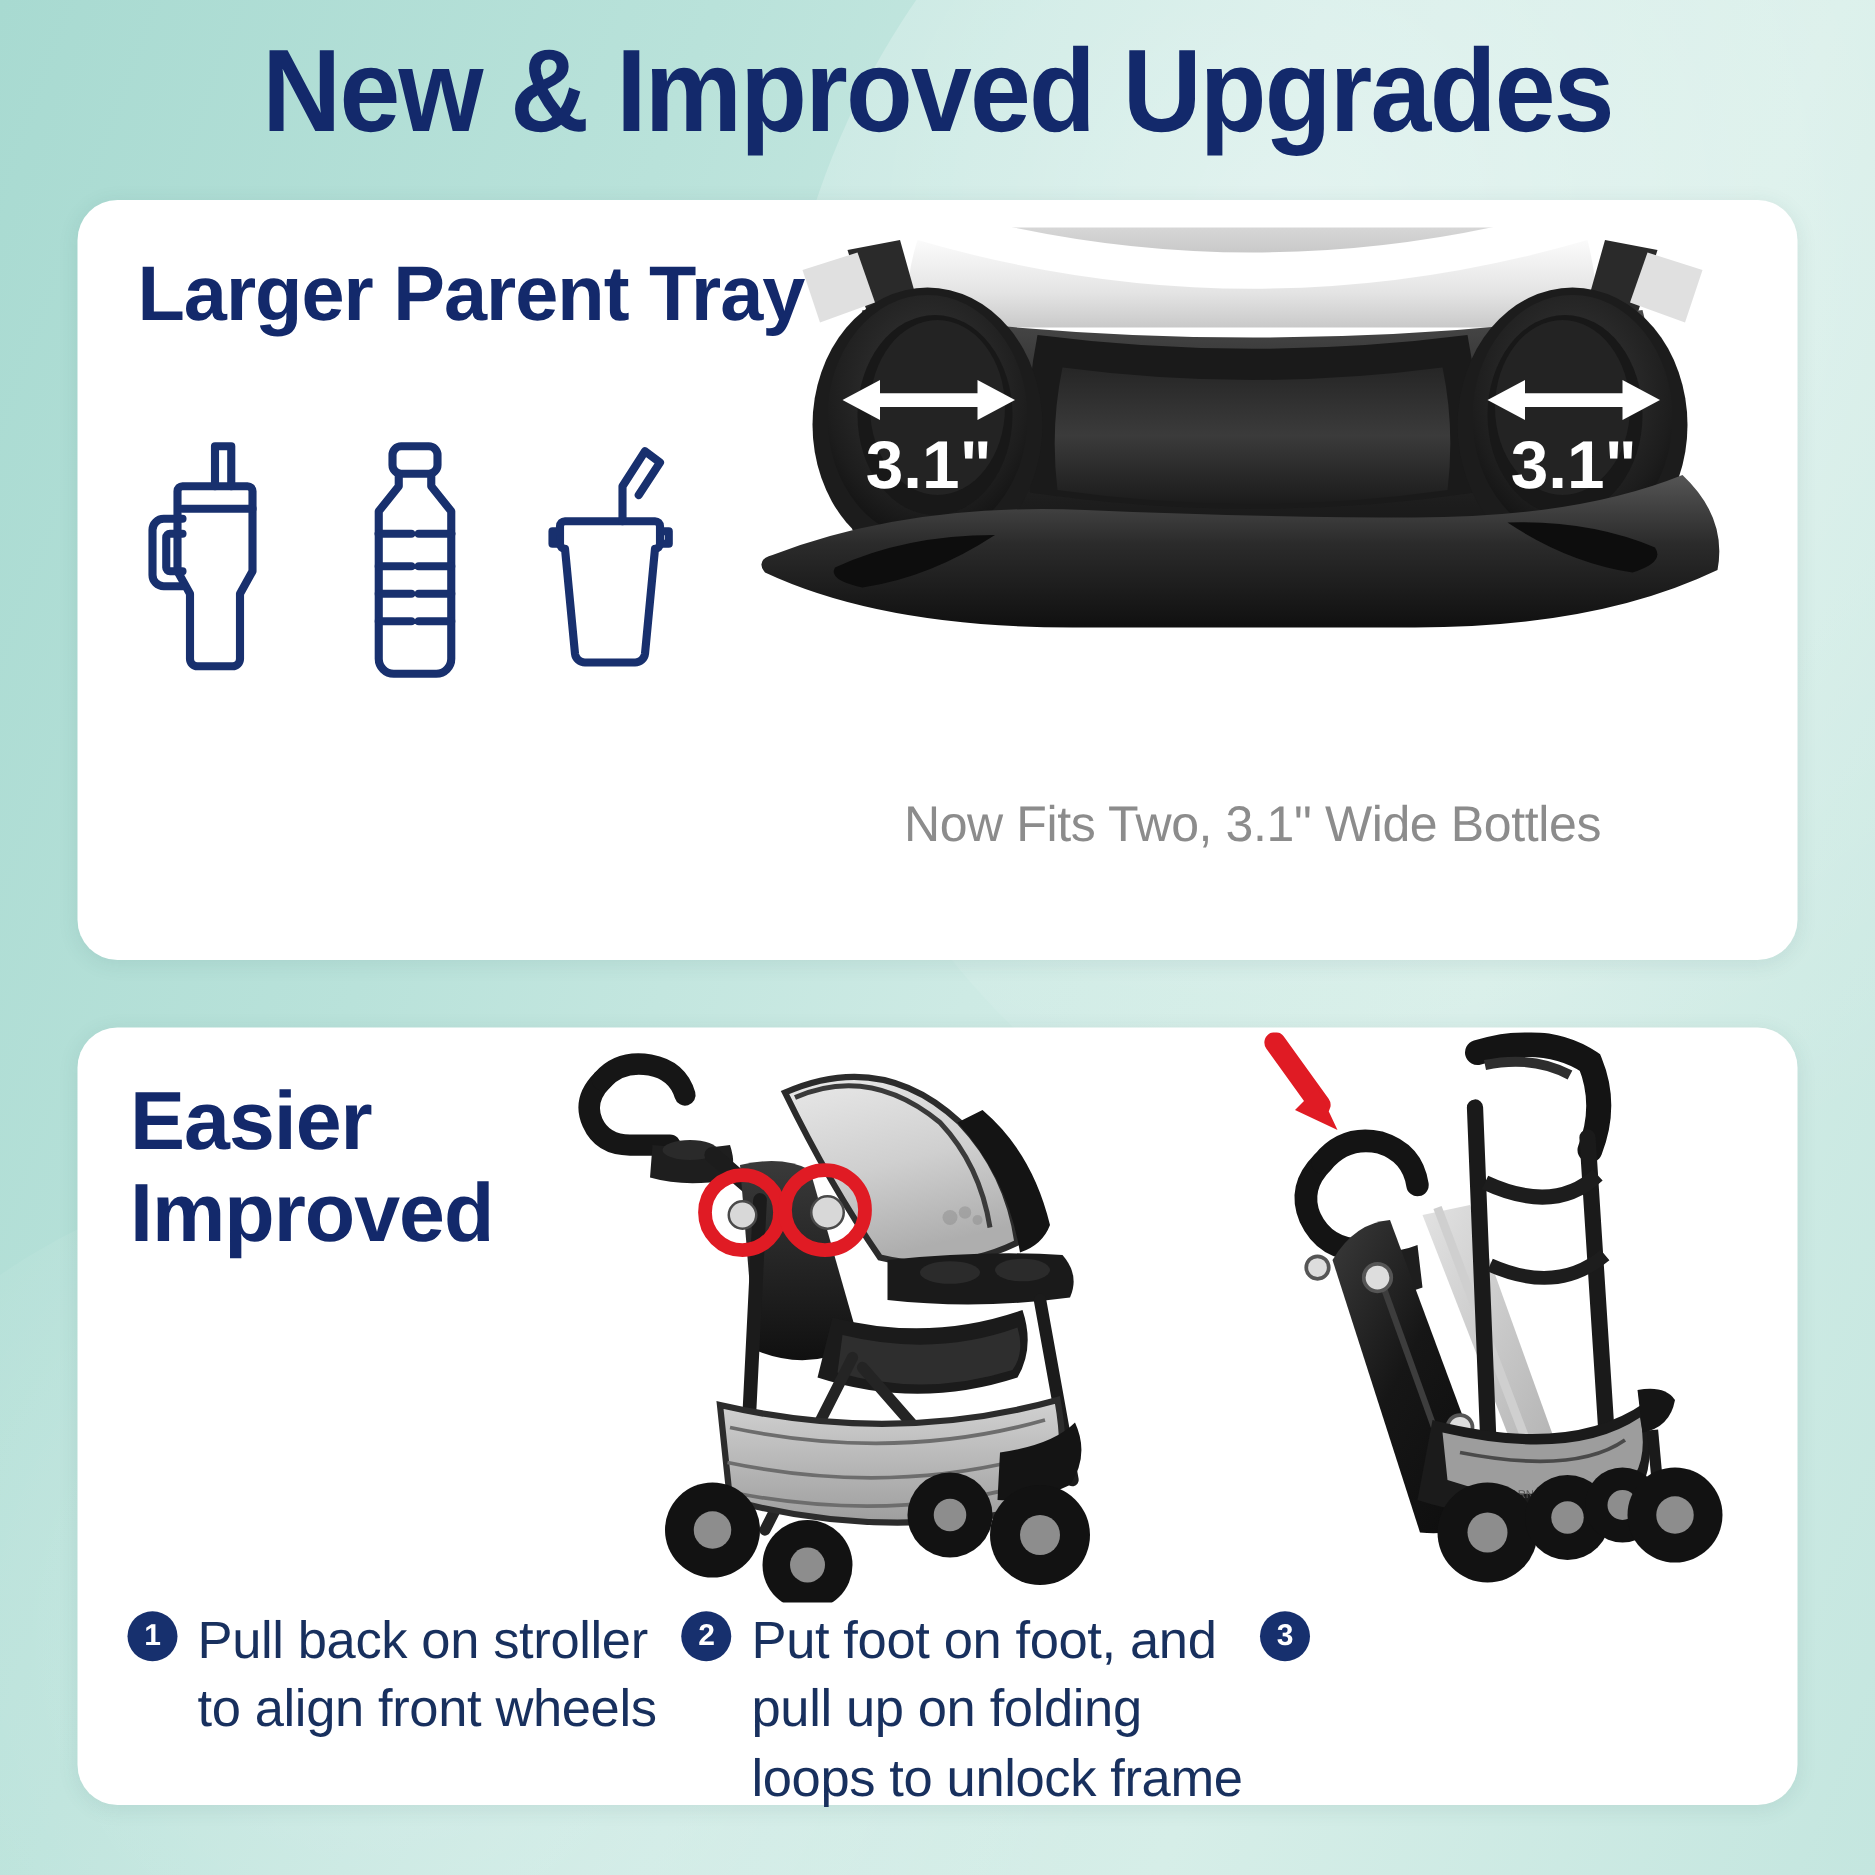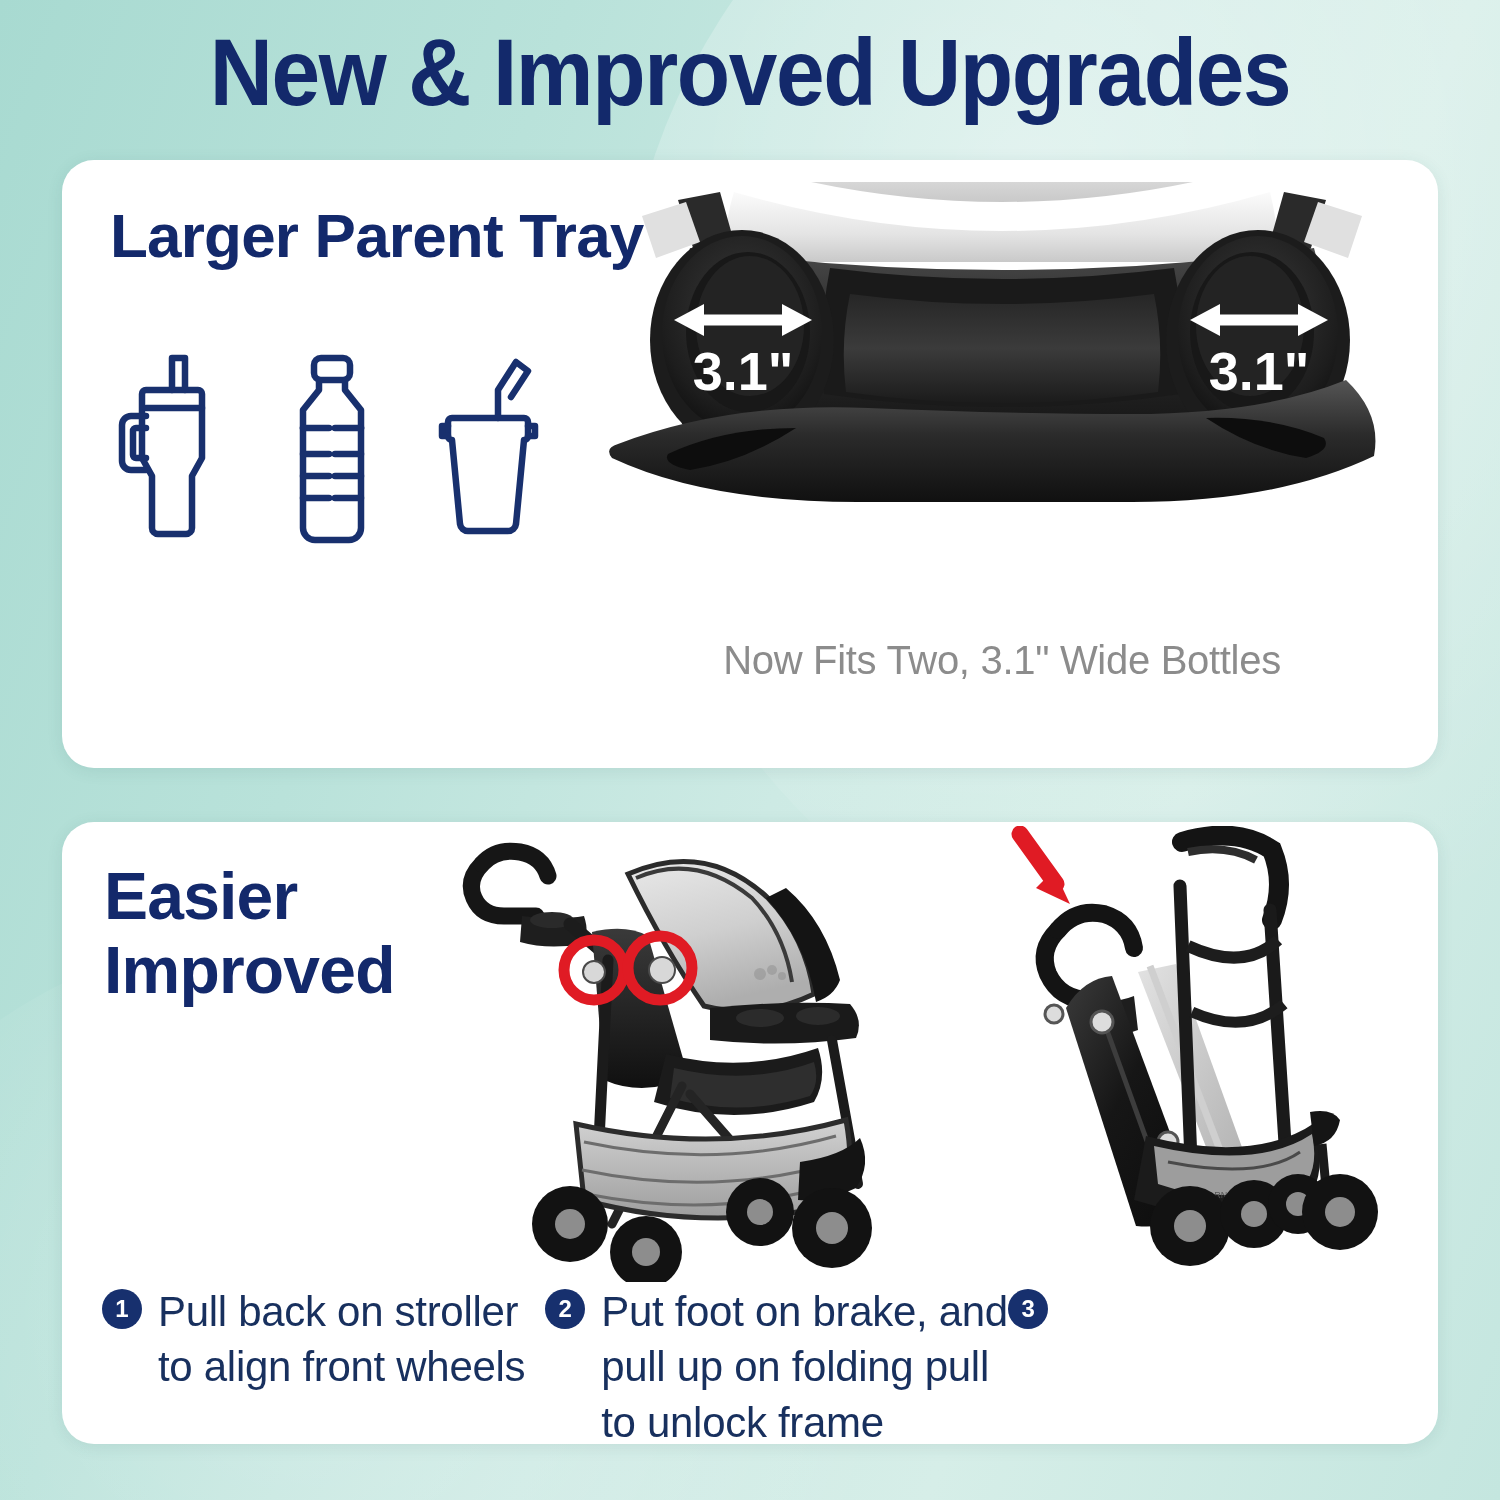--- a/index.html
+++ b/index.html
@@ -370,20 +370,20 @@
 
   <div class="steps">
 
     <div class="step step-1">
       <div class="step-badge">1</div>
       <div class="step-text">Pull back on stroller to align front wheels</div>
     </div>
 
     <div class="step step-2">
       <div class="step-badge">2</div>
-      <div class="step-text">Put foot on brake, and pull up on folding pull to unlock frame</div>
+      <div class="step-text">Put foot on foot, and pull up on folding loops to unlock frame</div>
     </div>
 
     <div class="step step-3">
       <div class="step-badge">3</div>
     </div>
   </div>
 </div>
 
 </body></html>

